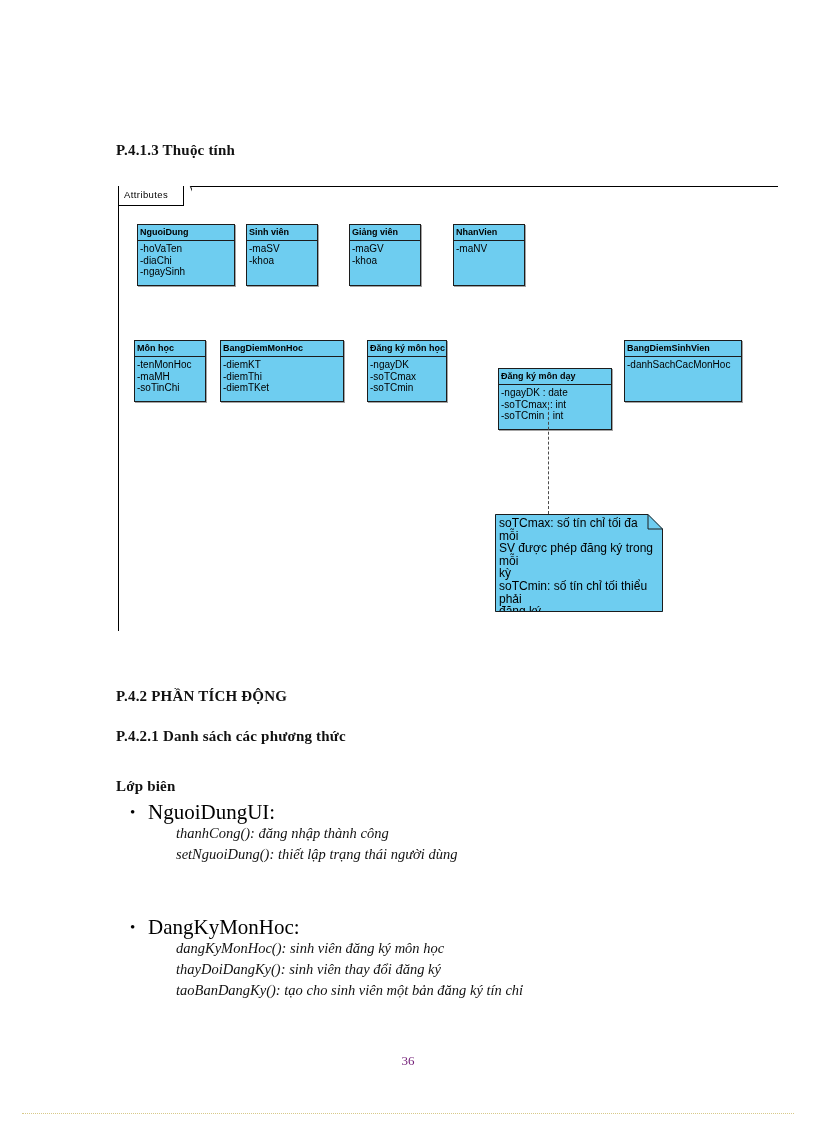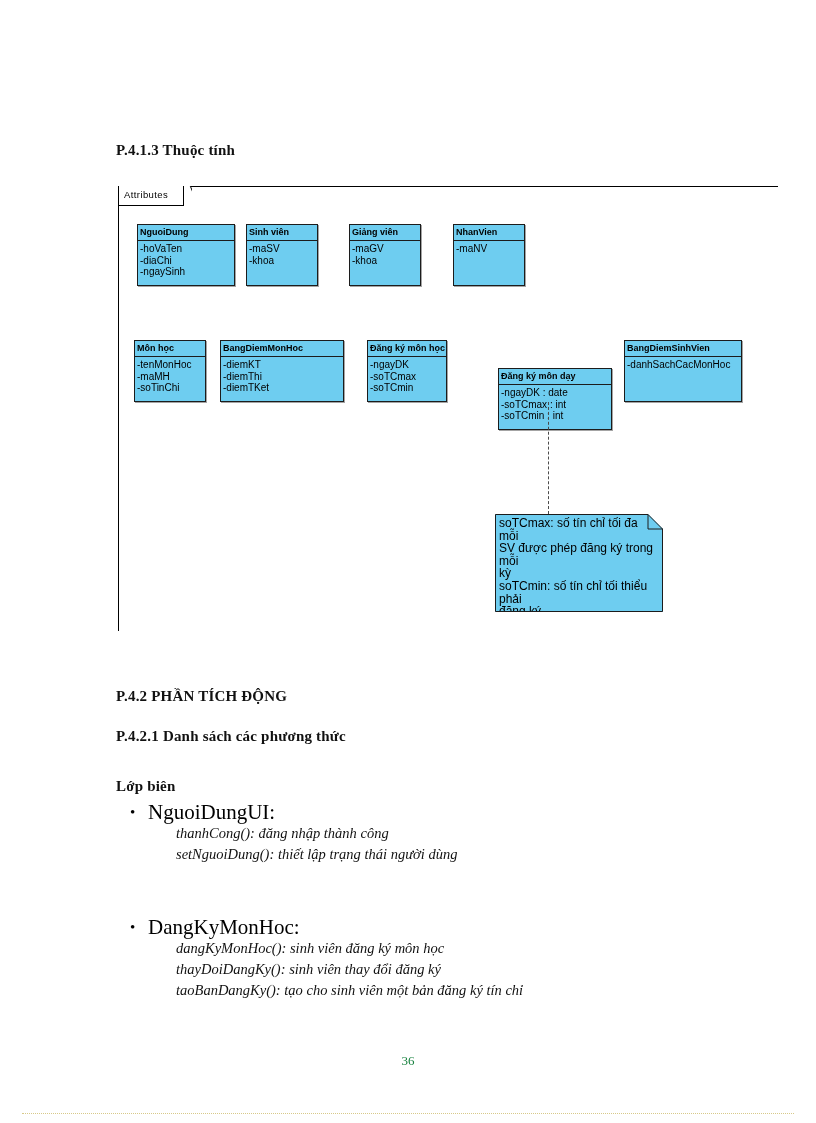--- a/index.html
+++ b/index.html
@@ -215,21 +215,21 @@
 
   
   .page-number {
     position: absolute;
     left: 0;
     top: 1053px;
     width: 816px;
     text-align: center;
     font-family: "Liberation Serif", serif;
     font-size: 13px;
-    color: #15803d;
+    color: #701a75;
   }
   .page-bottom-rule {
     position: absolute;
     left: 22px;
     top: 1113px;
     width: 772px;
     height: 0;
     border-top: 1px dotted #d8c98a;
   }
 </style>

